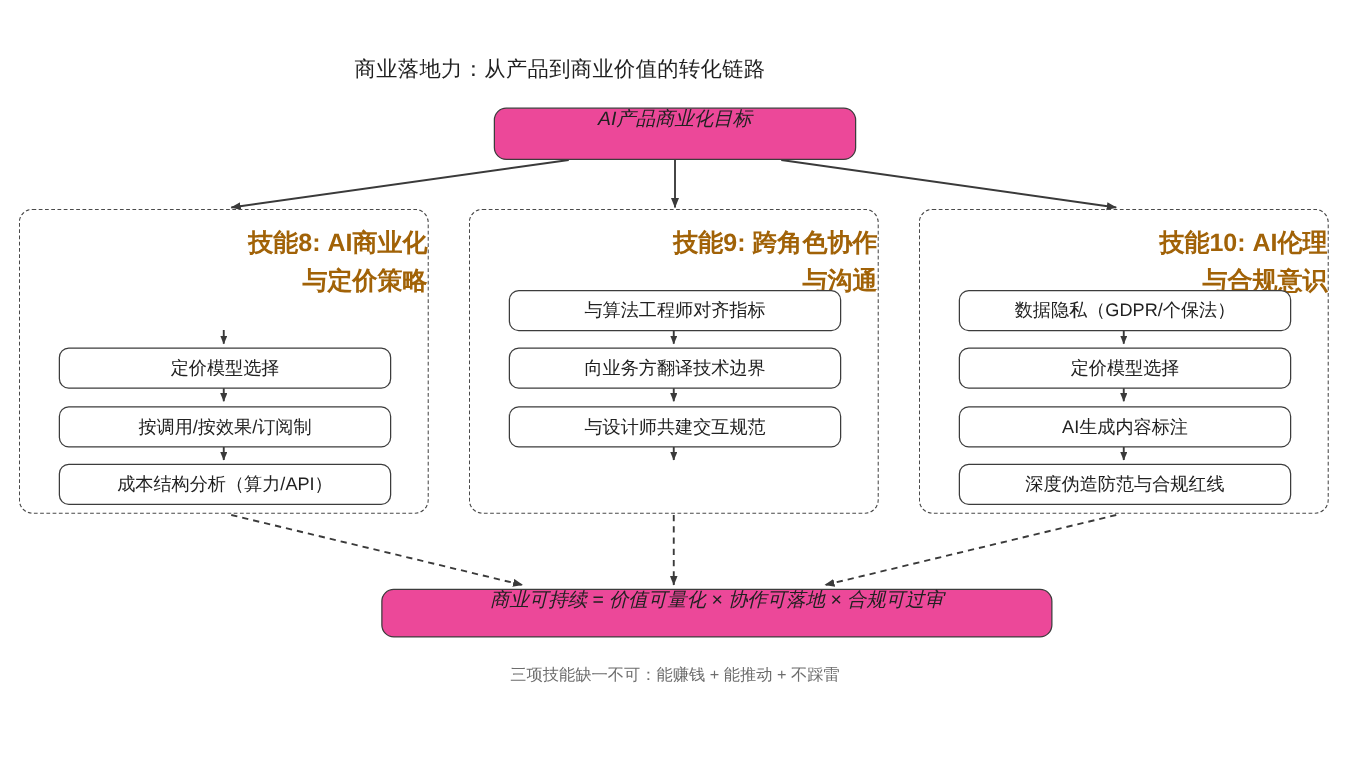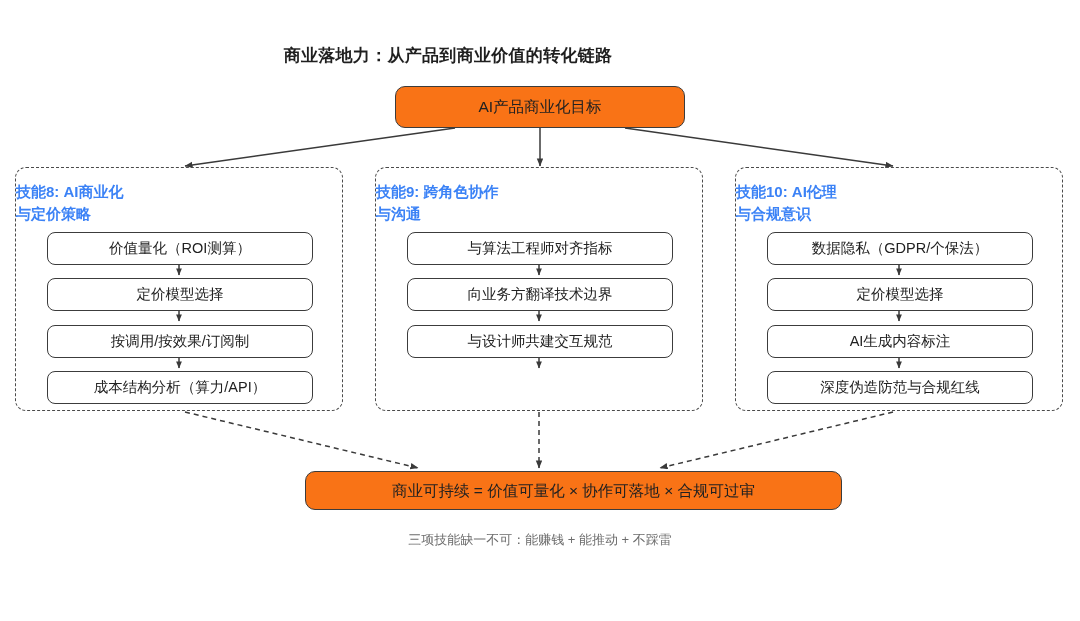--- a/index.html
+++ b/index.html
@@ -33,39 +33,40 @@
   }
 
   
   .page-title {
     position: absolute;
     left: 0;
     top: 44px;
     width: 896px;
     text-align: center;
     font-size: 17px;
-    font-weight: bold;
+    font-weight: normal;
     letter-spacing: 0.3px;
     color: #1f1f1f;
   }
 
   
   .node {
     position: absolute;
     box-sizing: border-box;
-    background: #f97316;
+    background: #ec4899;
     border: 1.6px solid #3c3c3c;
     border-radius: 9px;
     display: flex;
-    align-items: center;
+    align-items: flex-start;
     justify-content: center;
     font-size: 15px;
     color: #212121;
     text-align: center;
     line-height: 1.1;
+    font-style: italic;
   }
 
   .root-node {
     left: 395px;
     top: 86px;
     width: 290px;
     height: 42px;
     border-radius: 10px;
     font-size: 15.5px;
   }
@@ -91,24 +92,24 @@
   }
   .group-1 { left: 15px;  width: 328px; }
   .group-2 { left: 375px; width: 328px; }
   .group-3 { left: 735px; width: 328px; }
 
   .group-title {
     position: absolute;
     left: 0;
     right: 0;
     top: 13px;
-    text-align: left;
-    font-size: 15px;
+    text-align: right;
+    font-size: 20px;
     font-weight: bold;
-    color: #3b82f6;
+    color: #a16207;
     line-height: 1.48;
     white-space: pre-line;
   }
 
   
   .item {
     position: absolute;
     box-sizing: border-box;
     height: 33px;
     width: 266px;
@@ -189,21 +190,20 @@
 
   <div class="page-title">商业落地力：从产品到商业价值的转化链路</div>
 
   <div class="node root-node">
     <span>AI产品商业化目标</span>
   </div>
 
   <div class="group group-1 col-1">
     <div class="group-title">技能8: AI商业化
 与定价策略</div>
-    <div class="item item-0">价值量化（ROI测算）</div>
     <div class="item item-1">定价模型选择</div>
     <div class="item item-2">按调用/按效果/订阅制</div>
     <div class="item item-3">成本结构分析（算力/API）</div>
   </div>
 
   <div class="group group-2 col-2">
     <div class="group-title">技能9: 跨角色协作
 与沟通</div>
     <div class="item item-1">向业务方翻译技术边界</div>
     <div class="item item-0">与算法工程师对齐指标</div>

